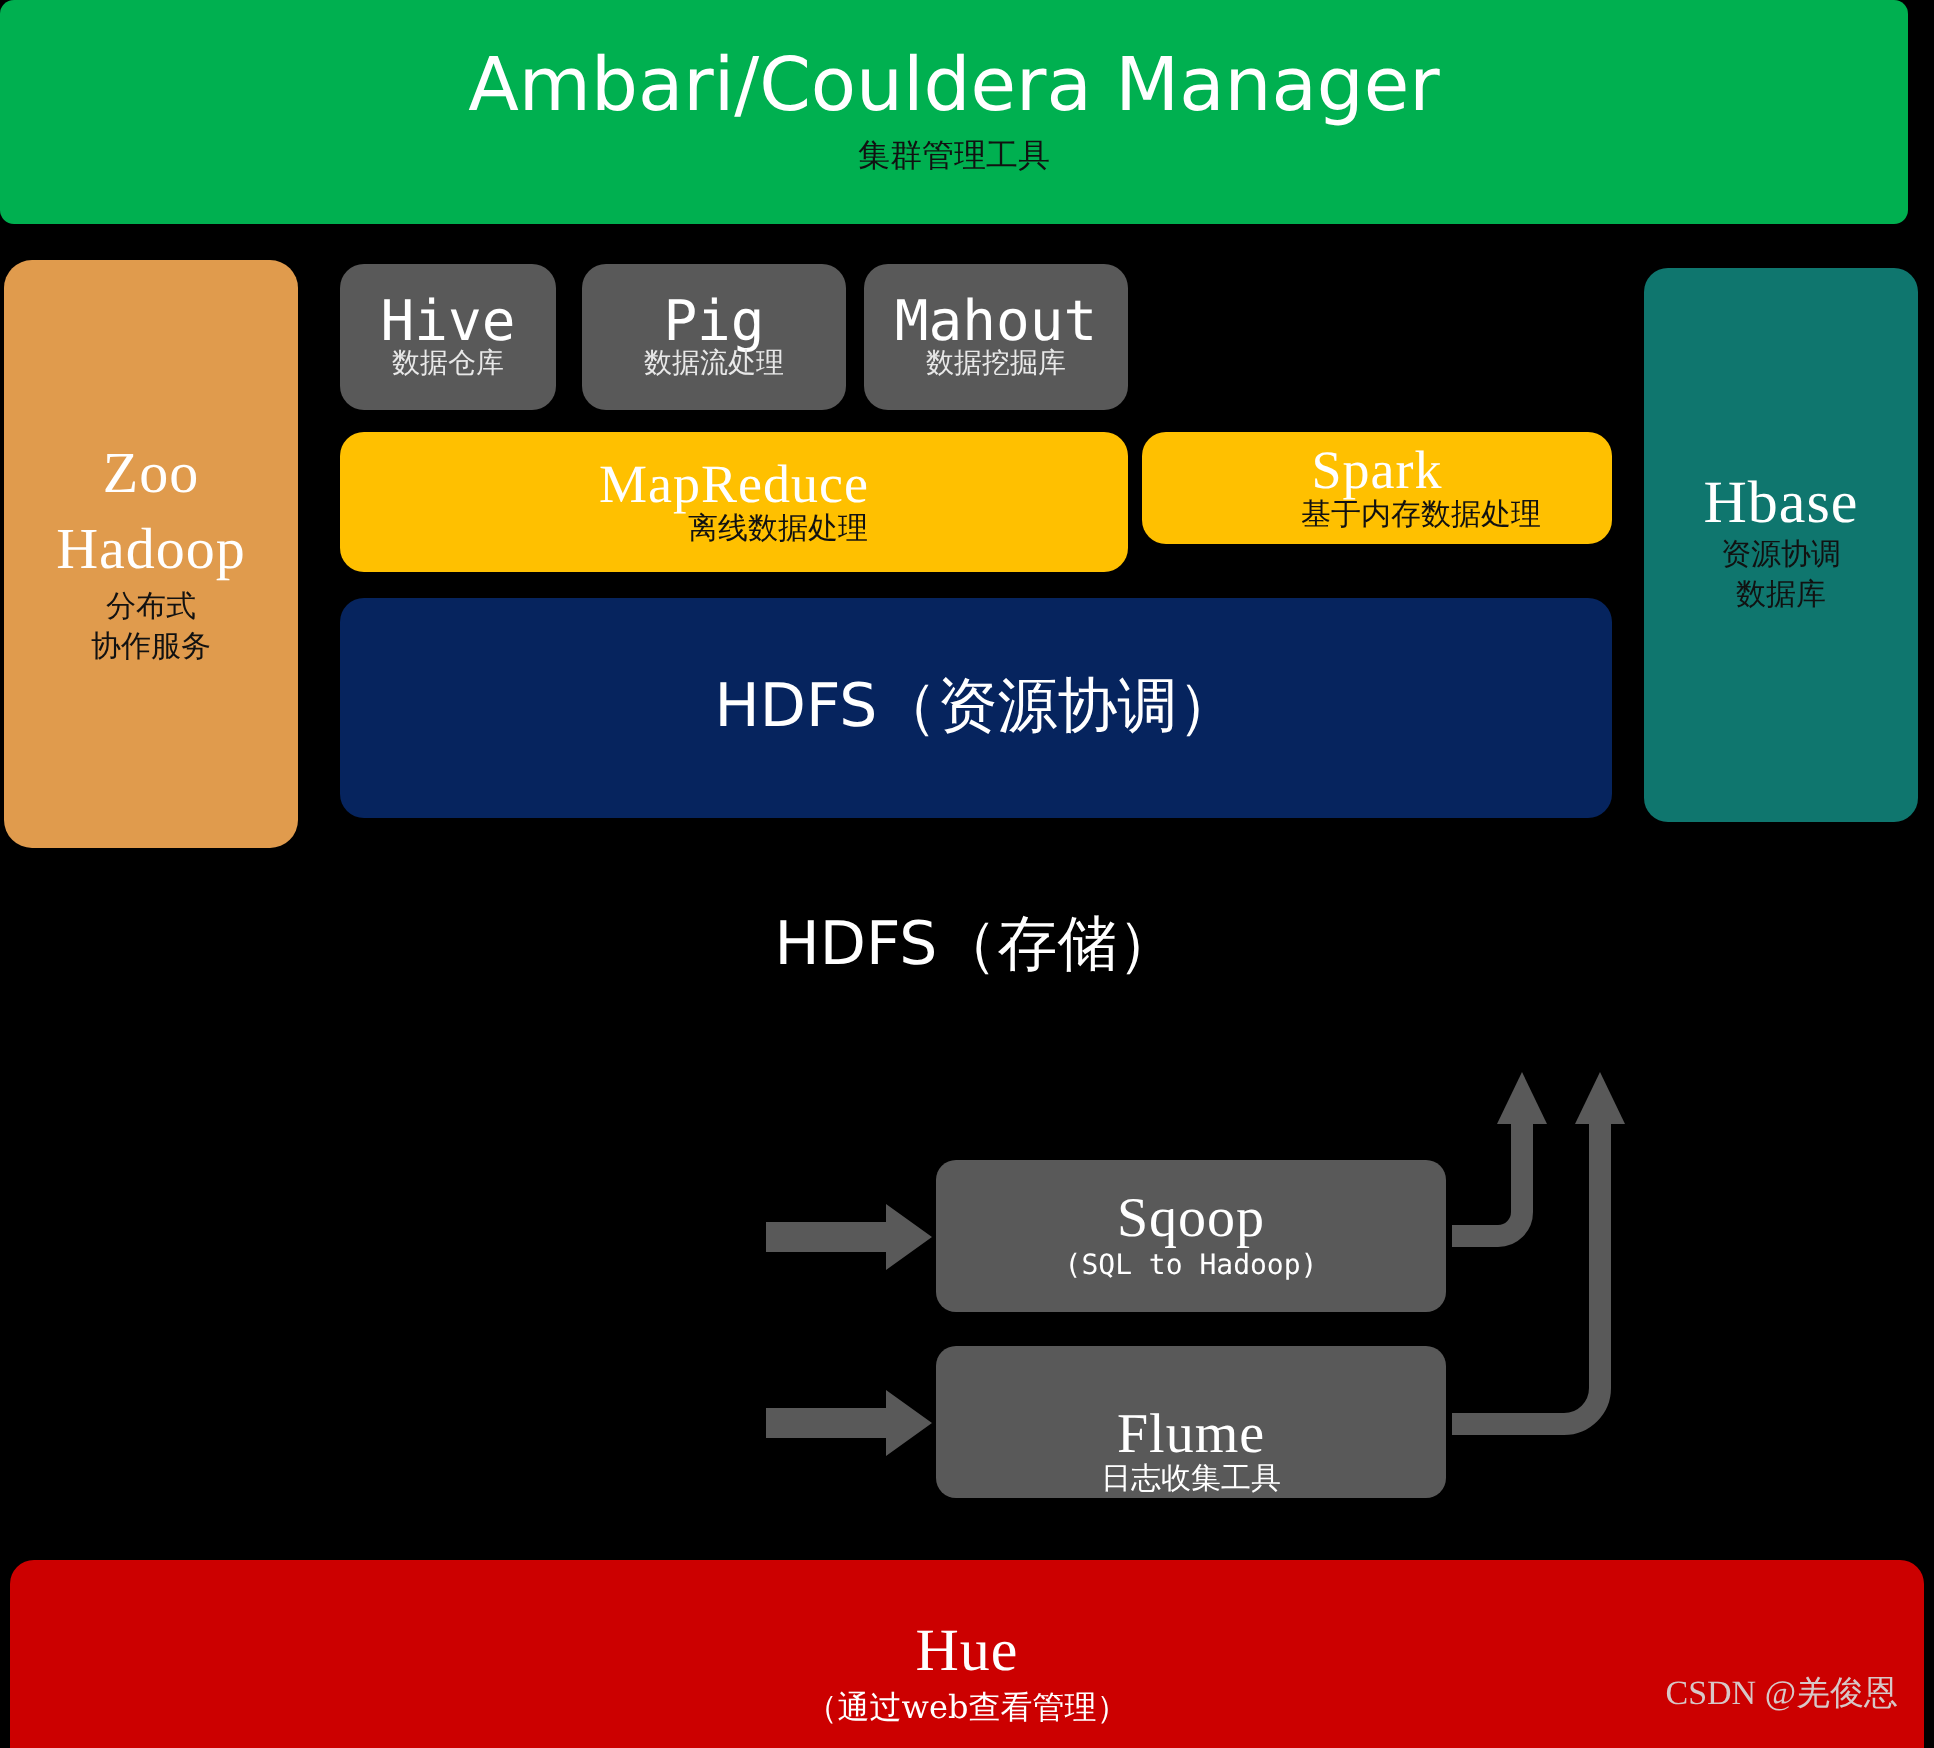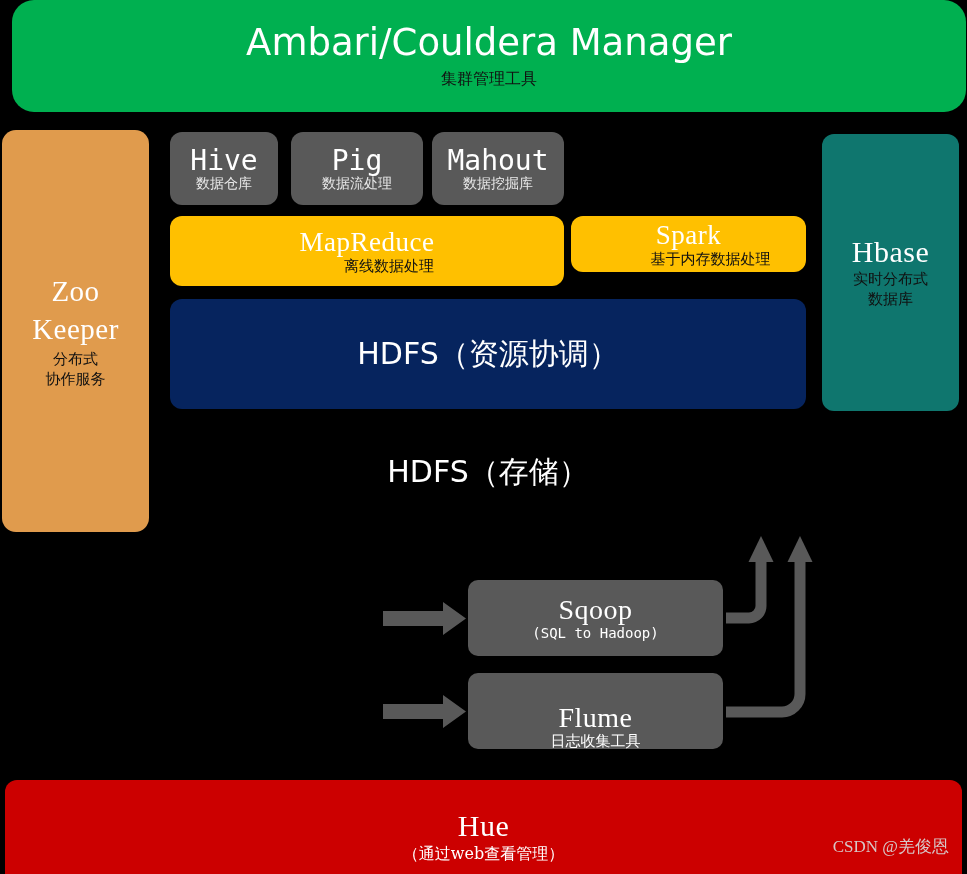--- a/index.html
+++ b/index.html
@@ -33,50 +33,50 @@
     color: #ffffff;
     font-weight: 400;
     letter-spacing: 0.5px;
   }
   .title-mono {
     font-family: "DejaVu Sans Mono", "Liberation Mono", monospace;
     color: #ffffff;
     font-weight: 400;
   }
   .sub-cn {
-    font-family: Liberation Sans, sans-serif;
+    font-family: Liberation Mono, monospace;
     font-weight: 400;
   }
   .sub-dark { color: #111111; }
   .sub-light { color: #e8e8e8; }
 
   
   #banner {
-    left: 12px;
+    left: 0px;
     top: 0px;
     width: 954px;
     height: 112px;
     background: #00B050;
-    border-radius: 22px;
+    border-radius: 7px;
   }
   #banner .bn-title {
     font-family: "DejaVu Sans", "Liberation Sans", sans-serif;
     font-size: 37px;
     color: #ffffff;
     letter-spacing: 0px;
     margin-bottom: 8px;
   }
   #banner .bn-sub { font-size: 16px; }
 
   
   #zookeeper {
     left: 2px;
     top: 130px;
     width: 147px;
-    height: 402px;
+    height: 294px;
     background: #E09B4D;
     border-radius: 14px;
     justify-content: center;
   }
   #zookeeper .zk-title {
     font-size: 29px;
     line-height: 1.25;
     margin-bottom: 2px;
   }
   #zookeeper .zk-sub { font-size: 15px; line-height: 1.35; }
@@ -173,21 +173,21 @@
 
 <div id="canvas">
 
   <div class="box" id="banner">
     <div class="bn-title">Ambari/Couldera Manager</div>
     <div class="bn-sub sub-cn sub-dark">集群管理工具</div>
   </div>
 
   <div class="box" id="zookeeper">
     <div class="zk-title title-serif">Zoo</div>
-    <div class="zk-title title-serif">Keeper</div>
+    <div class="zk-title title-serif">Hadoop</div>
     <div class="zk-sub sub-cn sub-dark">分布式</div>
     <div class="zk-sub sub-cn sub-dark">协作服务</div>
   </div>
 
   <div class="box graybox" id="hive">
     <div class="gb-title title-mono">Hive</div>
     <div class="gb-sub sub-cn sub-light">数据仓库</div>
   </div>
 
   <div class="box graybox" id="mahout">
@@ -209,21 +209,21 @@
     <div class="ab-title title-serif">Spark</div>
     <div class="ab-sub sub-cn sub-dark">基于内存数据处理</div>
   </div>
 
   <div class="box" id="yarn">
     <div class="yn-title">HDFS（资源协调）</div>
   </div>
 
   <div class="box" id="hbase">
     <div class="hb-title title-serif">Hbase</div>
-    <div class="hb-sub sub-cn sub-dark">实时分布式</div>
+    <div class="hb-sub sub-cn sub-dark">资源协调</div>
     <div class="hb-sub sub-cn sub-dark">数据库</div>
   </div>
 
   <div id="hdfs">HDFS（存储）</div>
 
   <div class="box toolbox" id="sqoop">
     <div class="tb-title title-serif">Sqoop</div>
     <div class="tb-sub-mono">(SQL to Hadoop)</div>
   </div>
 

